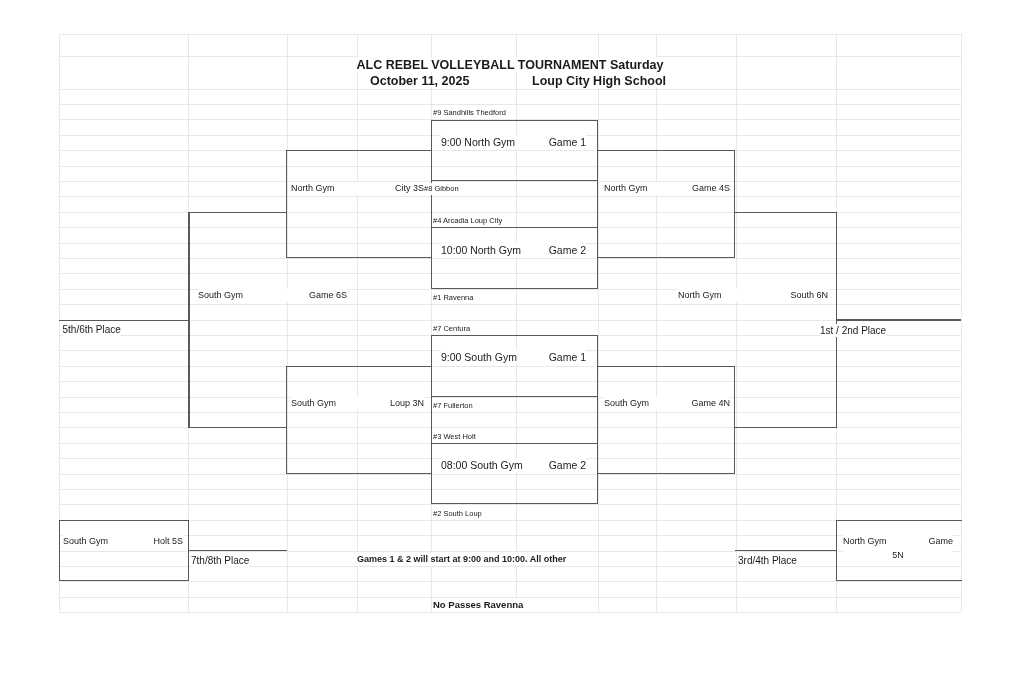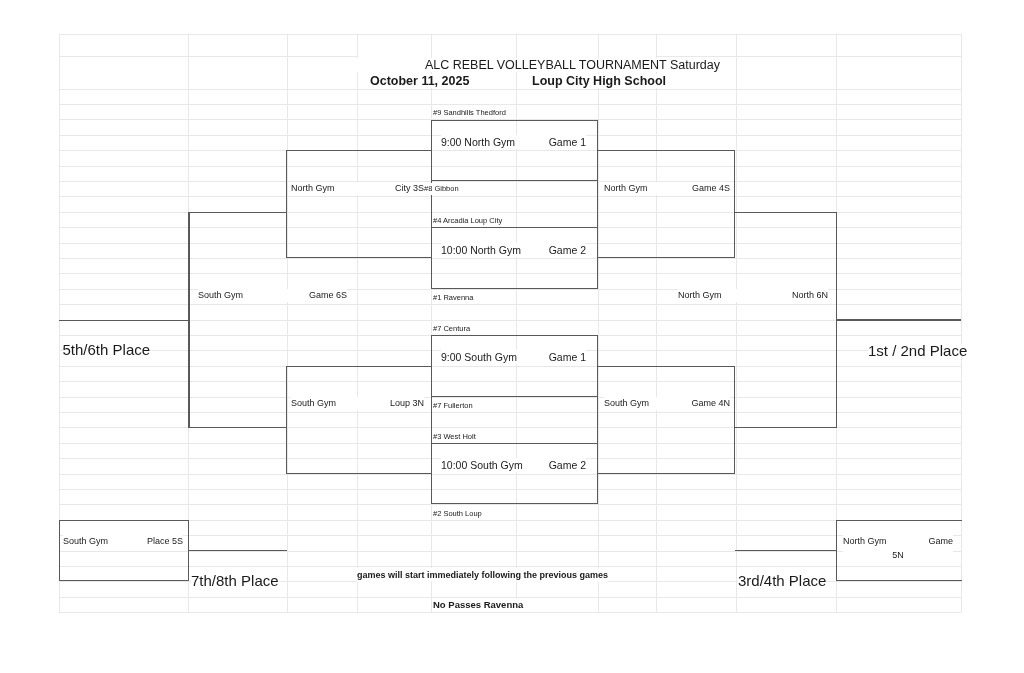--- a/index.html
+++ b/index.html
@@ -11,25 +11,25 @@
     font-family:"Liberation Sans", sans-serif;color:var(--ink);overflow:hidden;
   }
   .gl{position:absolute;background:var(--grid);}
   .bl{position:absolute;background:var(--bracket);}
   .bl.h{height:1.5px;} .bl.v{width:1.5px;}
   .box{position:absolute;border:1.5px solid var(--bracket);box-sizing:border-box;background:transparent;}
   .box.noright{border-right:none;}
   .lbl{position:absolute;white-space:nowrap;background:var(--paper);line-height:12px;}
   .team{font-size:7.5px;height:12px;}
   .side{font-size:9px;height:13px;line-height:13px;}
-  .place{font-size:15px;height:13px;line-height:13px;margin-top:20px;}
+  .place{font-size:10px;height:13px;line-height:13px;}
   .inner{font-size:10.5px;height:14px;line-height:14px;}
   .pair{position:absolute;display:flex;justify-content:space-between;background:var(--paper);}
   .pair span{background:var(--paper);}
-  .title1{font-size:12.5px;font-weight:normal;text-align:right;height:14px;line-height:14px;}
+  .title1{font-size:12.5px;font-weight:bold;text-align:center;height:14px;line-height:14px;}
   .title2{font-size:12.5px;font-weight:bold;height:14px;line-height:14px;}
   .note{font-size:9px;font-weight:bold;height:14px;line-height:14px;}
   .passes{font-size:9.5px;font-weight:bold;height:14px;line-height:14px;}
   .ctr{text-align:center;}
 </style>
 </head>
 <body>
 
 <div class="sheet">
 
@@ -128,59 +128,59 @@
   </div>
   <div class="pair inner" style="left:441px;top:243px;width:145px">
     <span>10:00 North Gym</span>
     <span>Game 2</span>
   </div>
   <div class="pair inner" style="left:441px;top:350px;width:145px">
     <span>9:00 South Gym</span>
     <span>Game 1</span>
   </div>
   <div class="pair inner" style="left:441px;top:457.5px;width:145px">
-    <span>10:00 South Gym</span>
+    <span>08:00 South Gym</span>
     <span>Game 2</span>
   </div>
 
   <div class="pair side" style="left:291px;top:181.5px;width:133px">
     <span>North Gym</span>
     <span>City 3S</span>
   </div>
   <div class="pair side" style="left:604px;top:181.5px;width:126px">
     <span>North Gym</span>
     <span>Game 4S</span>
   </div>
   <div class="pair side" style="left:198px;top:289px;width:149px">
     <span>South Gym</span>
     <span>Game 6S</span>
   </div>
   <div class="pair side" style="left:678px;top:289px;width:150px">
     <span>North Gym</span>
-    <span>North 6N</span>
+    <span>South 6N</span>
   </div>
   <div class="pair side" style="left:291px;top:397px;width:133px">
     <span>South Gym</span>
     <span>Loup 3N</span>
   </div>
   <div class="pair side" style="left:604px;top:397px;width:126px">
     <span>South Gym</span>
     <span>Game 4N</span>
   </div>
   <div class="pair side" style="left:63px;top:535px;width:120px">
     <span>South Gym</span>
-    <span>Place 5S</span>
+    <span>Holt 5S</span>
   </div>
   <div class="pair side" style="left:843px;top:535px;width:110px">
     <span>North Gym</span>
     <span>Game</span>
   </div>
   <div class="lbl side ctr" style="left:843px;top:549px;width:110px">5N</div>
 
   <div class="lbl place" style="left:62.5px;top:322.5px">5th/6th Place</div>
-  <div class="lbl place" style="left:868px;top:323.5px">1st / 2nd Place</div>
+  <div class="lbl place" style="left:820px;top:323.5px">1st / 2nd Place</div>
   <div class="lbl place" style="left:191px;top:554px">7th/8th Place</div>
   <div class="lbl place" style="left:738px;top:554px">3rd/4th Place</div>
 
-  <div class="lbl note" style="left:357px;top:568px">games will start immediately following the previous games</div>
+  <div class="lbl note" style="left:357px;top:551.5px">Games 1 &amp; 2 will start at 9:00 and 10:00. All other</div>
   <div class="lbl passes" style="left:433px;top:597.5px">No Passes Ravenna</div>
 
 </div>
 
 </body></html>

